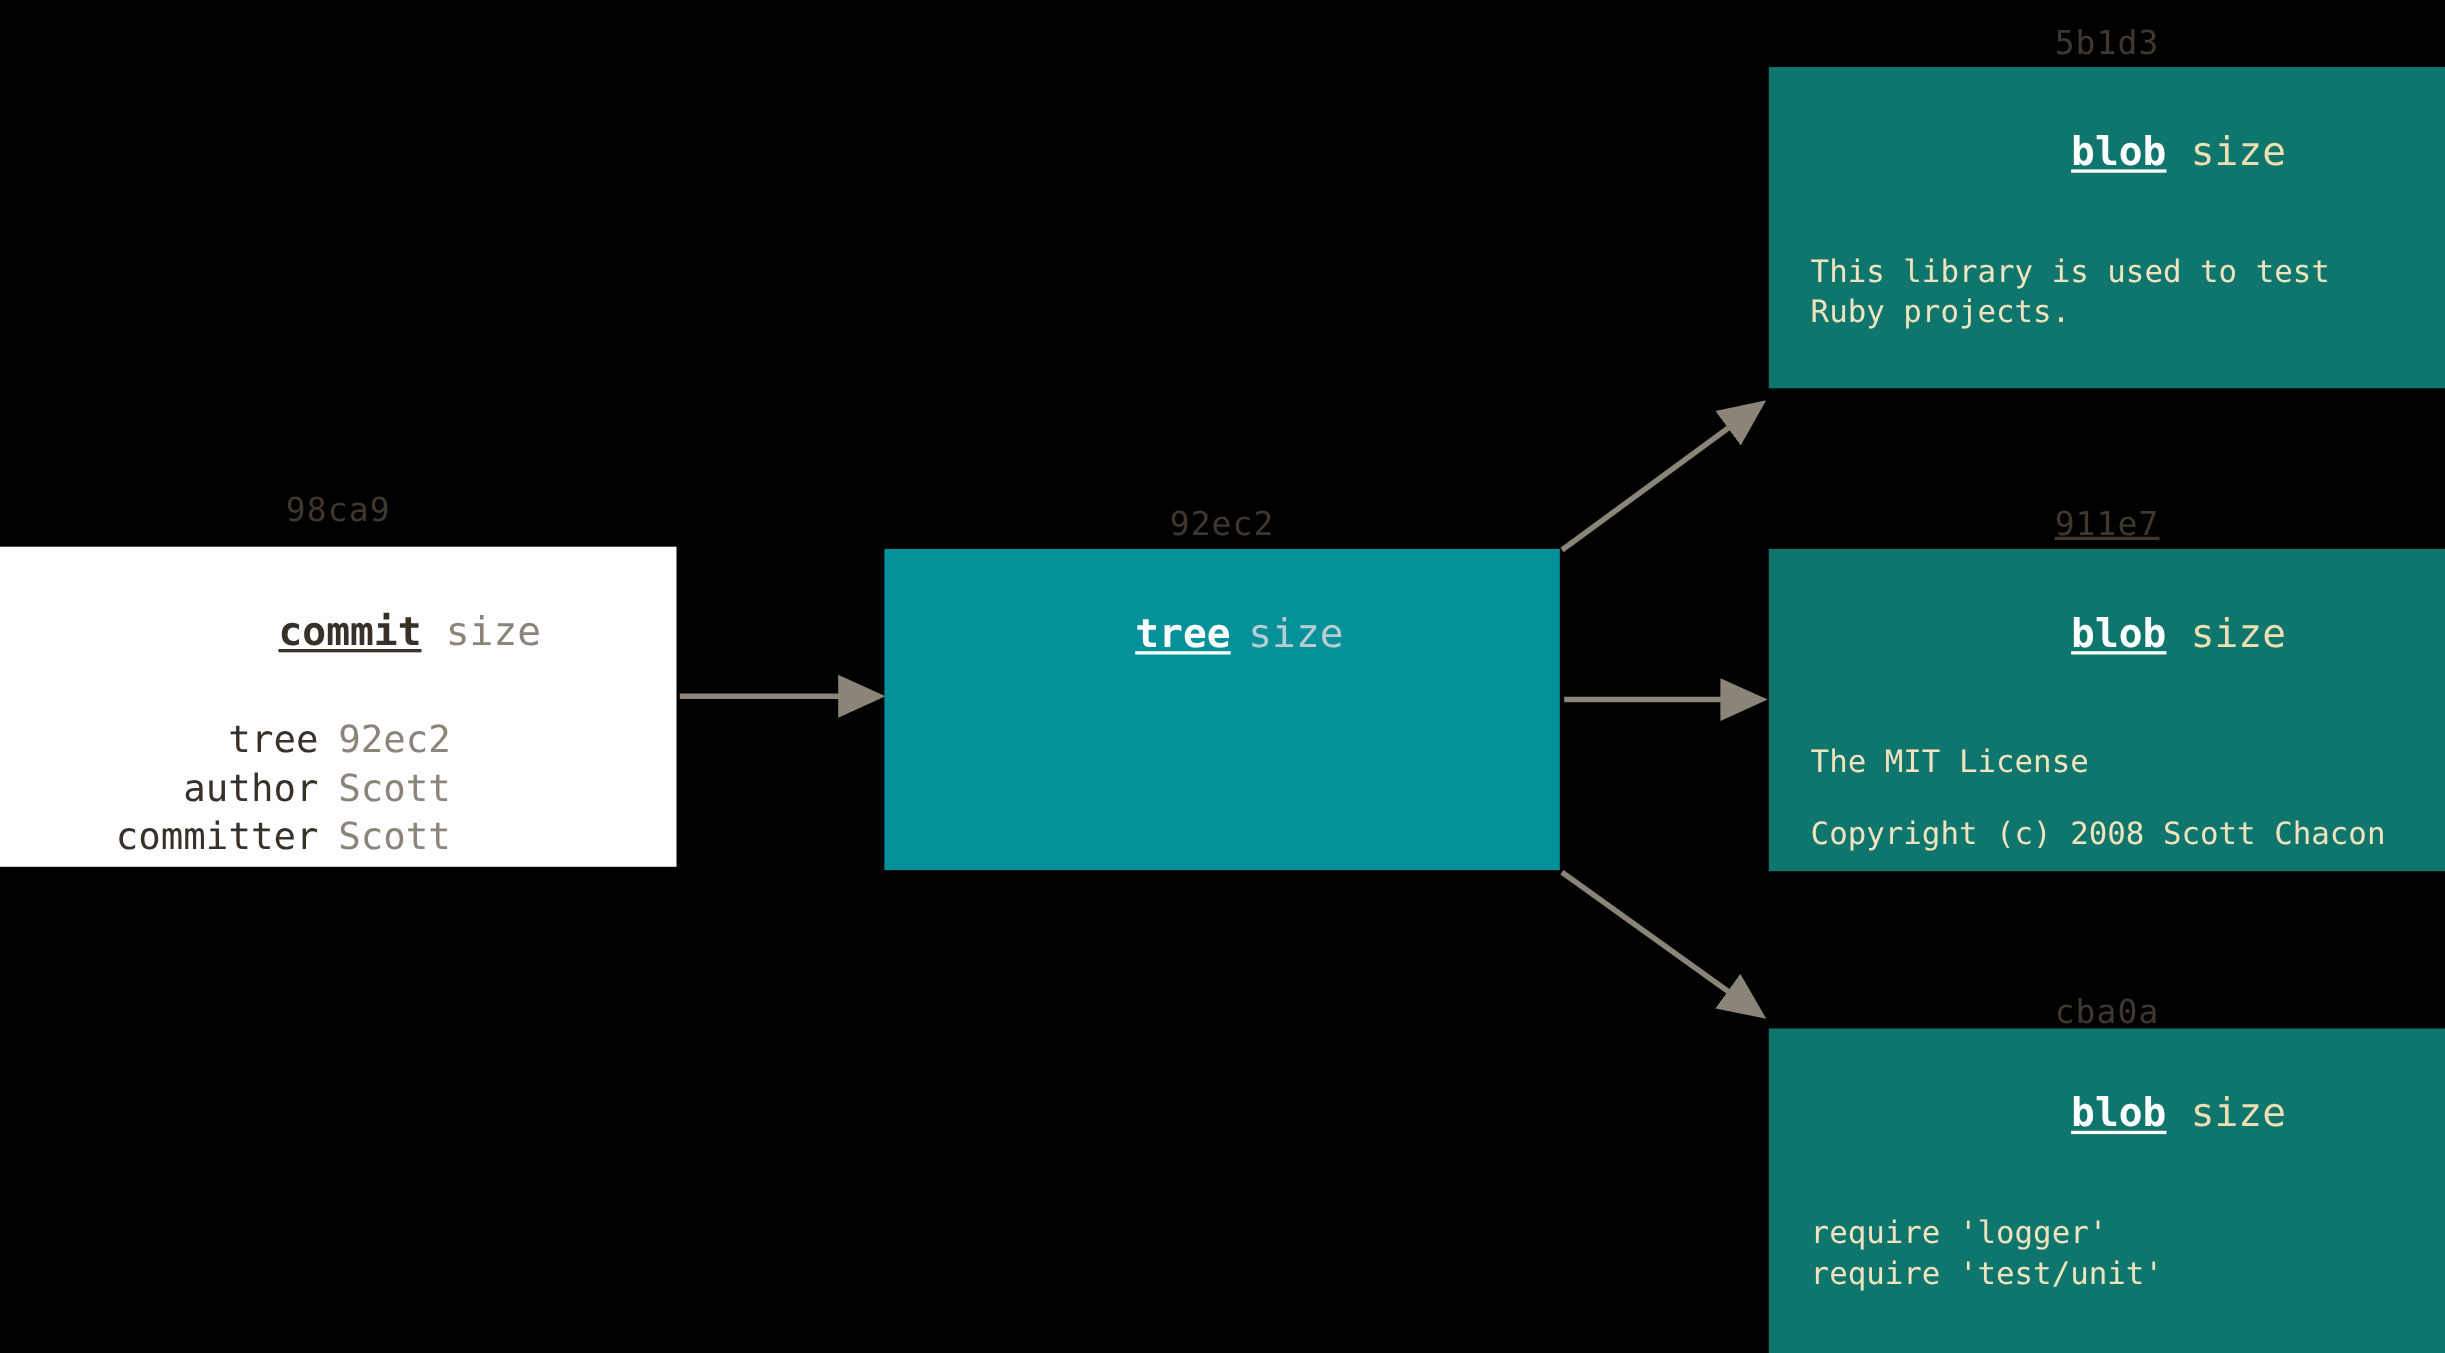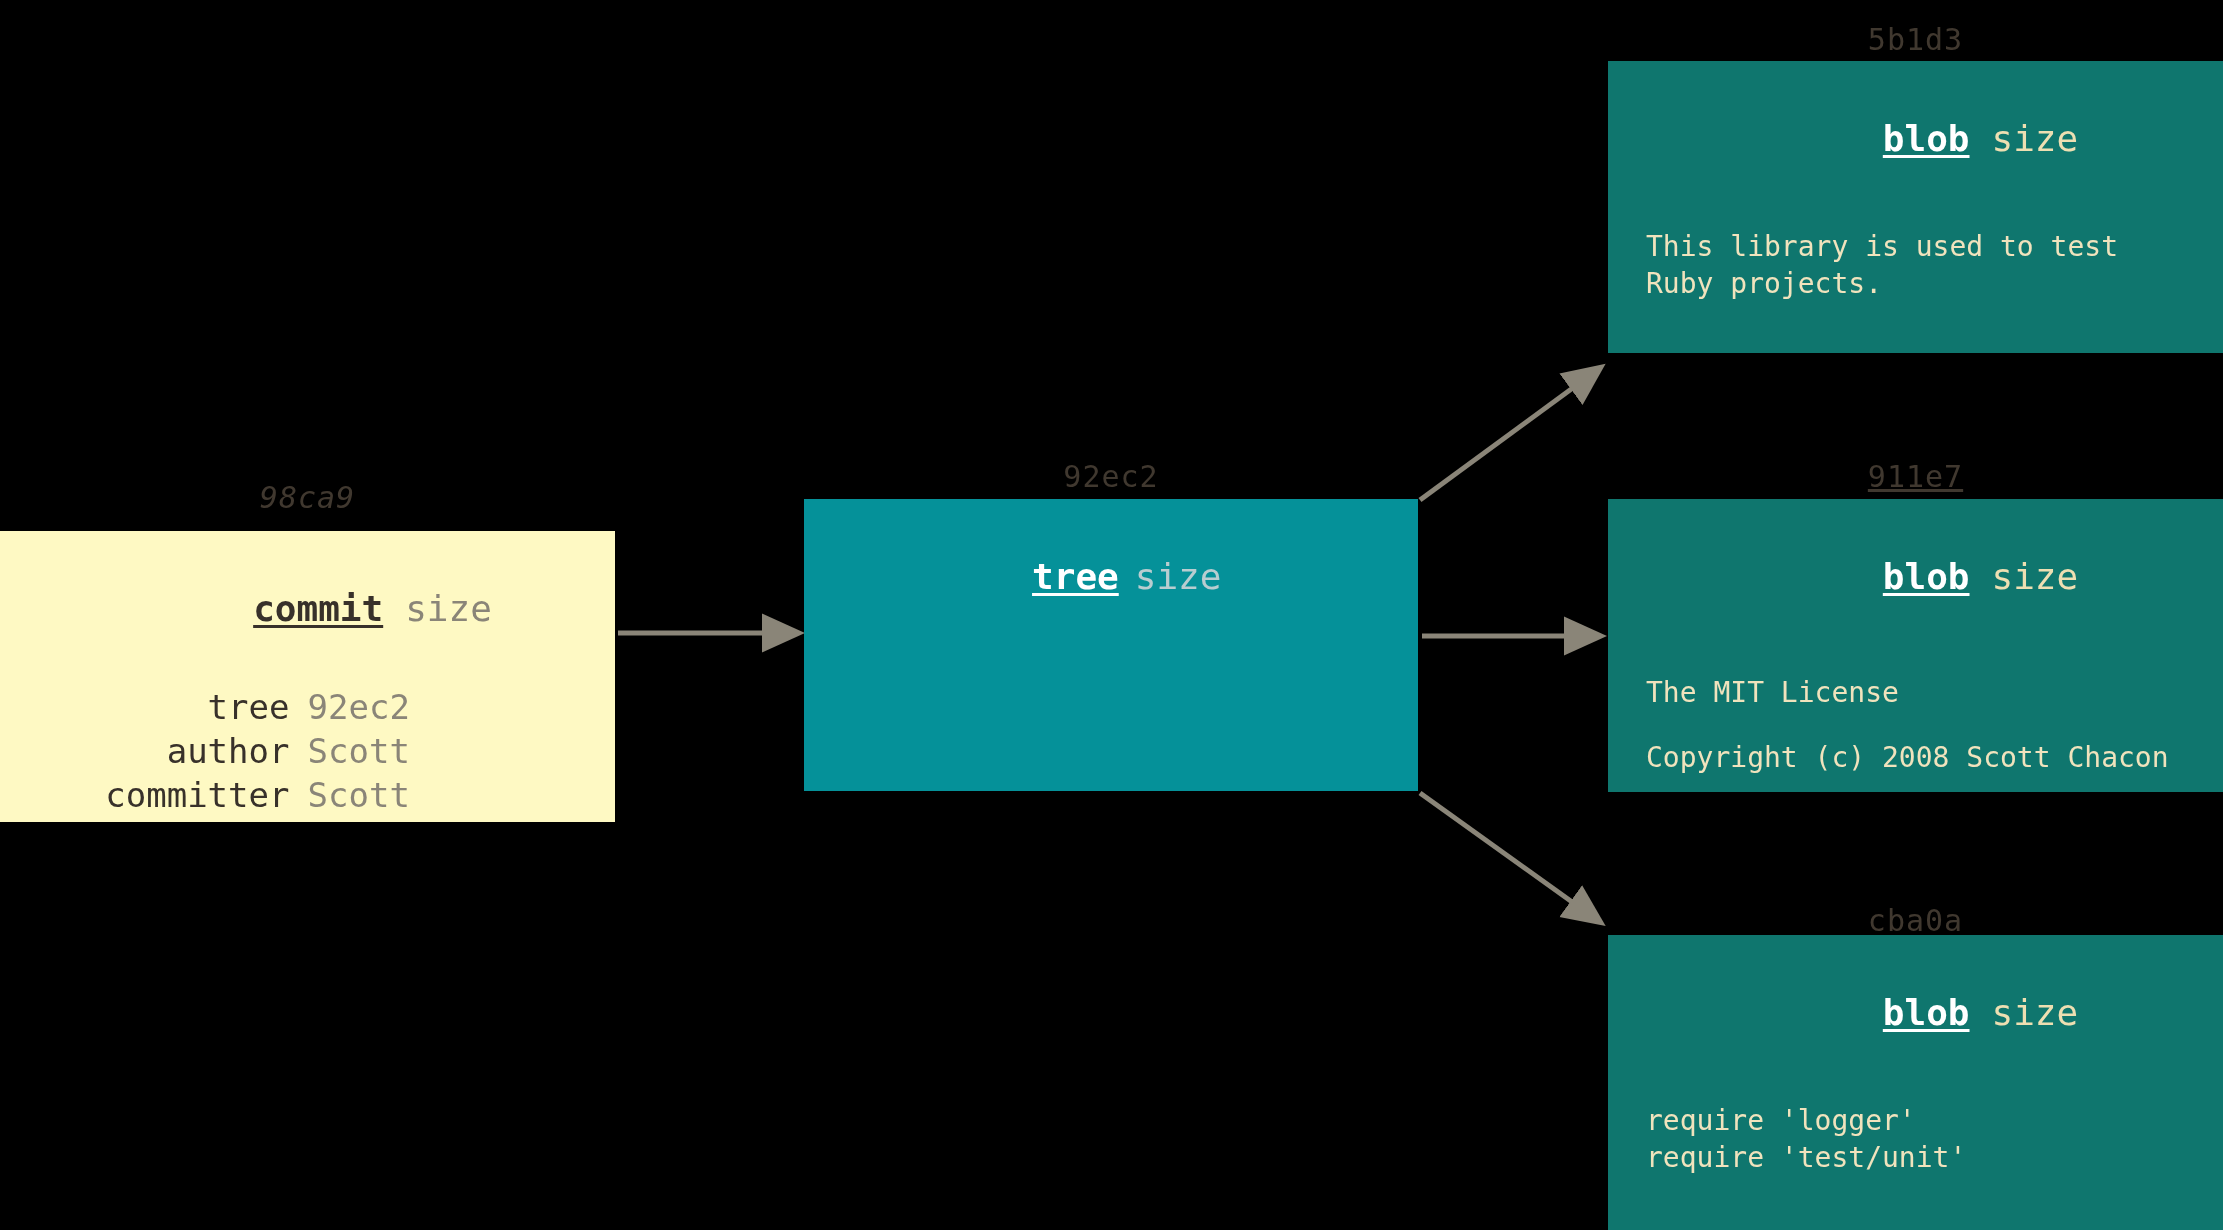--- a/index.html
+++ b/index.html
@@ -30,21 +30,21 @@
     line-height: 1;
   }
 
   
   .gitbox {
     position: absolute;
     box-sizing: border-box;
     overflow: hidden;
     font-family: "DejaVu Sans Mono", "Liberation Mono", monospace;
   }
-  .gitbox.commit  { background: #fef9c3; margin-top: 34px; }
+  .gitbox.commit  { background: #ffffff; }
   .gitbox.tree    { background: #059199; }
   .gitbox.blob    { background: #0f766e; }
 
   
   .obj-header {
     text-align: center;
     font-size: 36px;
     line-height: 1.0;
     white-space: pre;
   }
@@ -136,21 +136,21 @@
 
     <line x1="618" y1="633" x2="798" y2="633" stroke="#8a8578" stroke-width="5" marker-end="url(#ah)"></line>
 
     <line x1="1420" y1="500" x2="1600" y2="368" stroke="#8a8578" stroke-width="5" marker-end="url(#ah)"></line>
 
     <line x1="1422" y1="636" x2="1600" y2="636" stroke="#8a8578" stroke-width="5" marker-end="url(#ah)"></line>
 
     <line x1="1420" y1="793" x2="1600" y2="922" stroke="#8a8578" stroke-width="5" marker-end="url(#ah)"></line>
   </svg>
 
-  <div class="hash-label" style="left:0px; top:483px; width:615px;font-style:italic;">98ca9</div>
+  <div class="hash-label" style="left:0px; top:450px; width:615px;">98ca9</div>
 
   <div class="gitbox commit" style="left:0px; top:497px; width:615px; height:291px; padding:24px 22px 0 22px;">
 
     <div class="obj-header">
       <span class="obj-type">commit</span><span class="obj-size" style="margin-left:22px;">size</span>
     </div>
 
     <table class="kv">
       <tbody>
           <tr>

